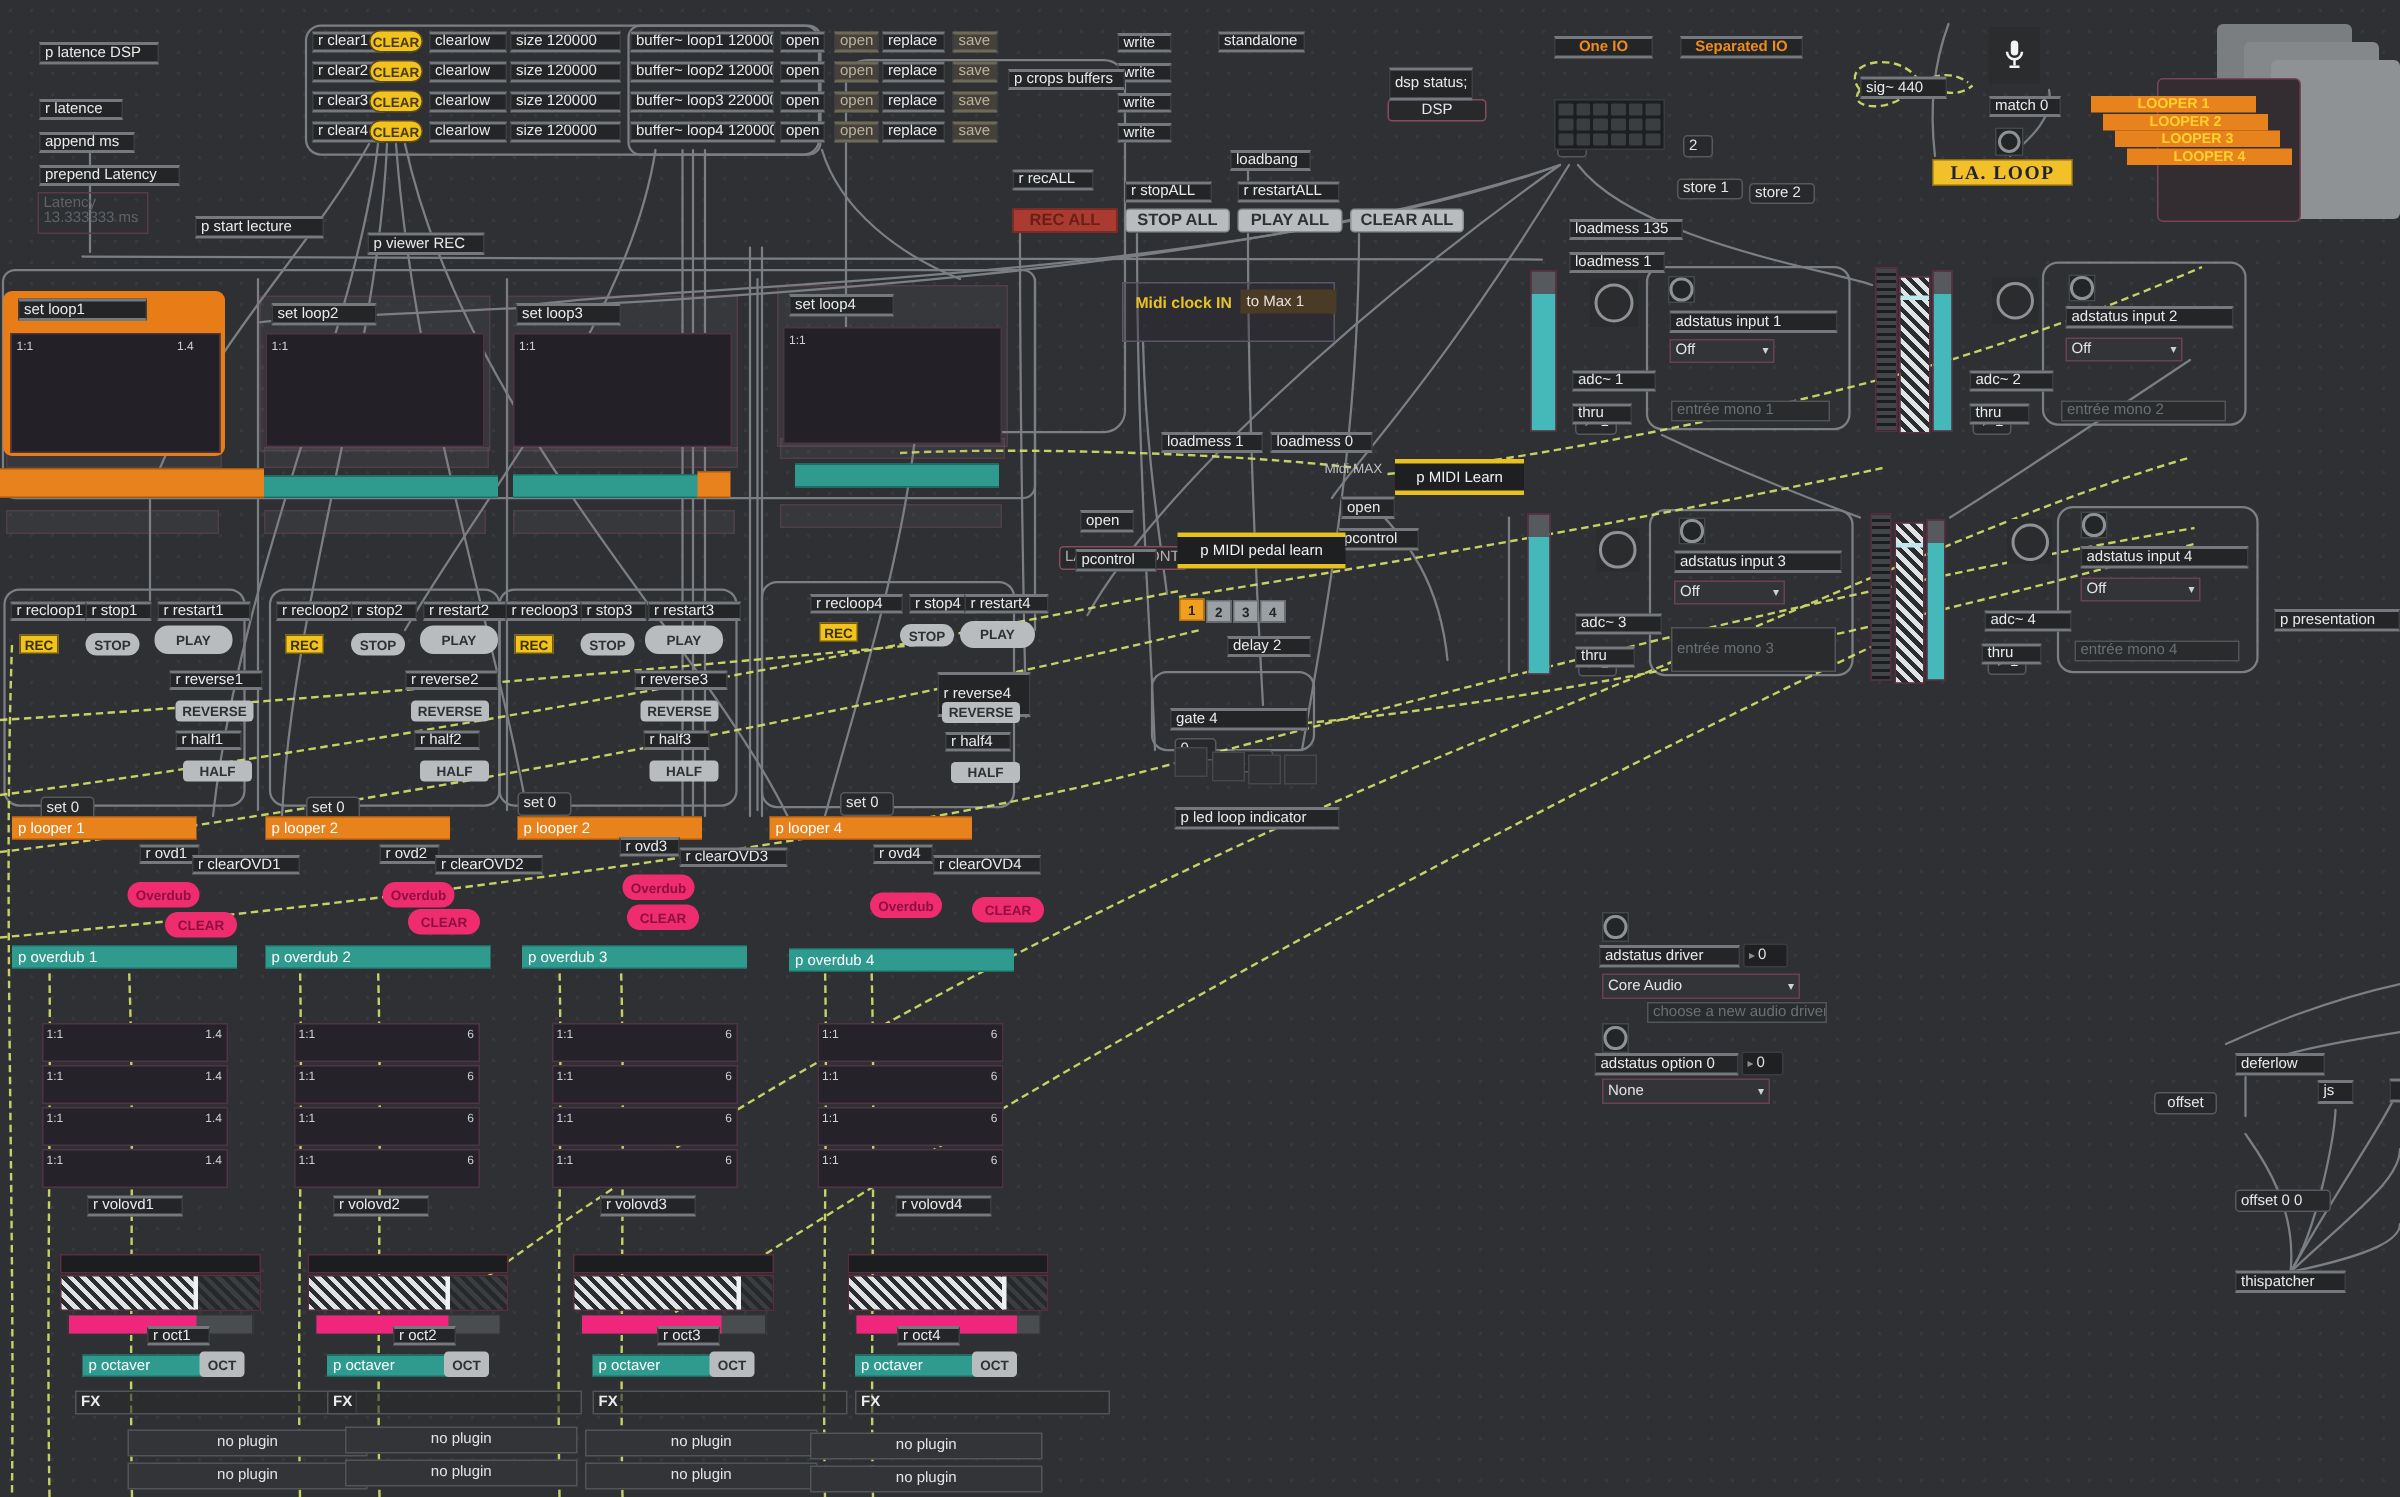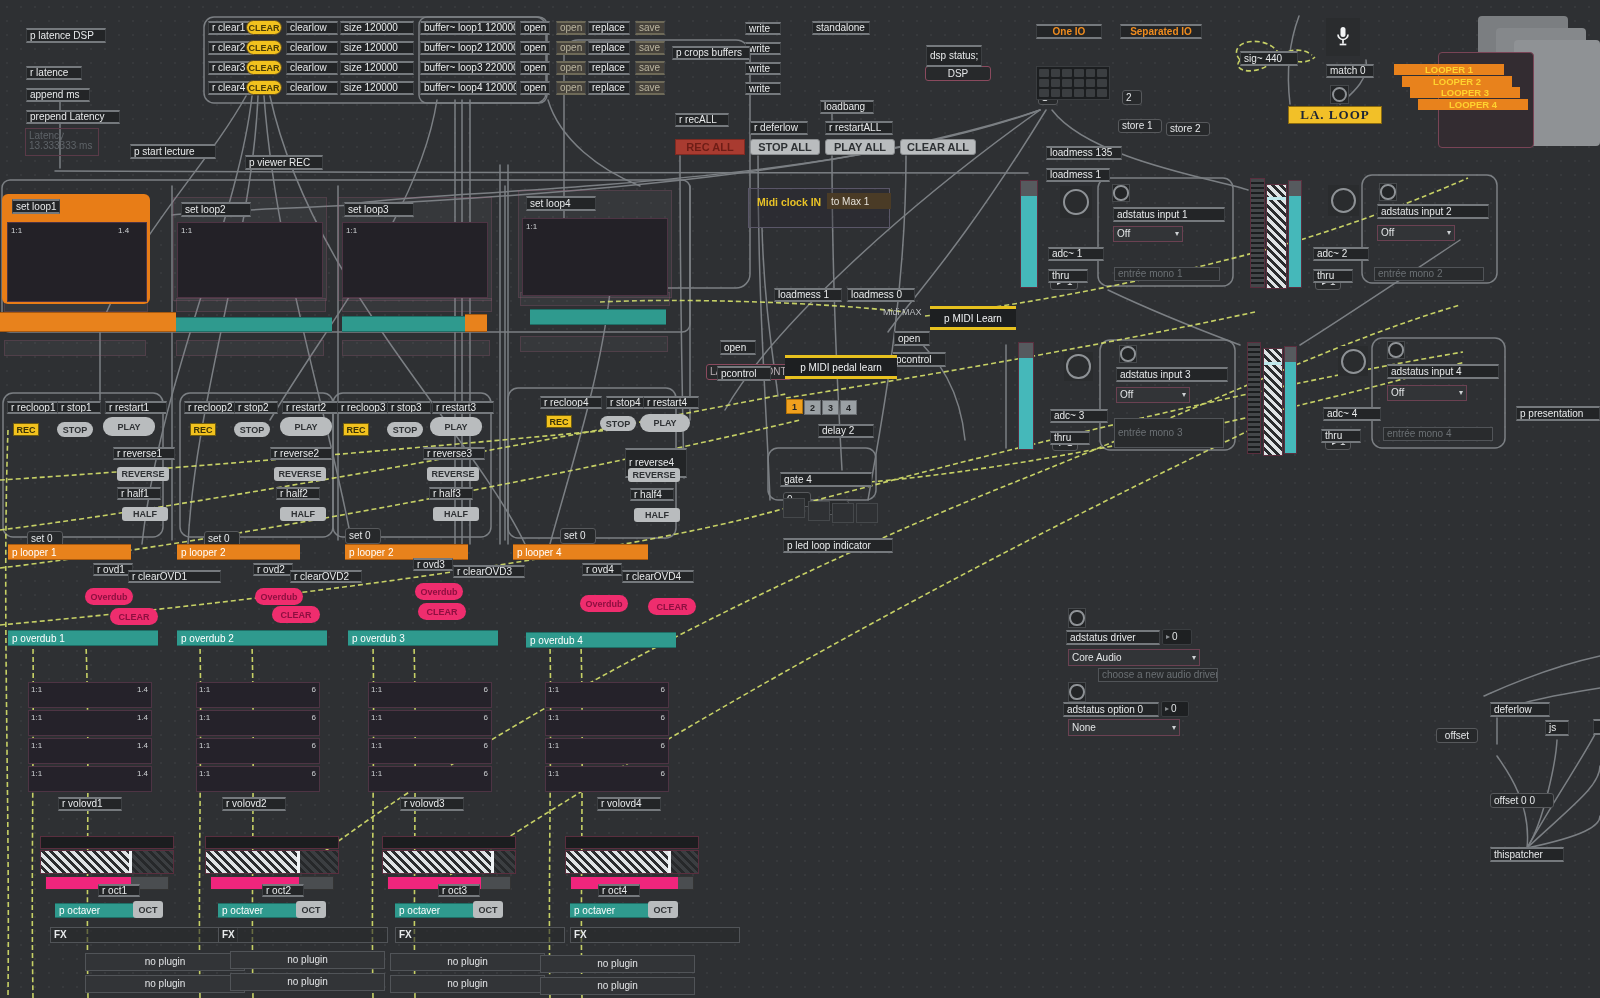--- a/index.html
+++ b/index.html
@@ -225,21 +225,21 @@
   <div class="obj obj-dim" style="left:556px;top:81px;width:30px;height:14px">open</div>
   <div class="obj" style="left:588px;top:81px;width:42px;height:14px">replace</div>
   <div class="obj obj-dim" style="left:635px;top:81px;width:30px;height:14px">save</div>
   <div class="obj" style="left:745px;top:82px;width:36px;height:13px">write</div>
 
   <div class="obj" style="left:672px;top:46px;width:78px;height:14px">p crops buffers</div>
   <div class="obj" style="left:812px;top:21px;width:58px;height:14px">standalone</div>
   <div class="obj" style="left:820px;top:100px;width:54px;height:14px">loadbang</div>
 
   <div class="obj" style="left:675px;top:113px;width:54px;height:14px">r recALL</div>
-  <div class="obj" style="left:750px;top:121px;width:58px;height:14px">r deferlow</div>
+  <div class="obj" style="left:750px;top:121px;width:58px;height:14px">r stopALL</div>
   <div class="obj" style="left:825px;top:121px;width:68px;height:14px">r restartALL</div>
   <div class="btn btn-red" style="left:675px;top:139px;width:70px;height:16px">REC ALL</div>
   <div class="btn btn-g btn-big" style="left:750px;top:139px;width:70px;height:16px">STOP ALL</div>
   <div class="btn btn-g btn-big" style="left:825px;top:139px;width:70px;height:16px">PLAY ALL</div>
   <div class="btn btn-g btn-big" style="left:900px;top:139px;width:76px;height:16px">CLEAR ALL</div>
 
   <div class="mclock" style="left:748px;top:188px;width:140px;height:38px">
     <span class="lab">Midi clock IN</span>
     <span class="val">to Max 1</span>
   </div>
@@ -414,21 +414,21 @@
   <div class="msg" style="left:783px;top:444px;width:28px;height:15px">0</div>
   <div class="msg" style="left:821px;top:452px;width:28px;height:15px">1</div>
   <div class="obj" style="left:780px;top:472px;width:92px;height:15px">gate 4</div>
   <div class="xbtn on" style="left:783px;top:498px;width:20px;height:18px"></div>
   <div class="xbtn" style="left:808px;top:501px;width:20px;height:18px"></div>
   <div class="xbtn" style="left:832px;top:503px;width:20px;height:18px"></div>
   <div class="xbtn" style="left:856px;top:503px;width:20px;height:18px"></div>
   <div class="obj" style="left:783px;top:538px;width:110px;height:15px">p led loop indicator</div>
 
   <div class="gpanel" style="left:2px;top:194px;width:148px;height:110px;background:#e87d17;border-radius:6px"></div>
-  <div class="obj" style="left:12px;top:199px;width:48px;height:15px">set loop1</div>
+  <div class="obj" style="left:12px;top:199px;width:86px;height:15px">set loop1</div>
   <div class="wavebig" style="left:7px;top:222px;width:138px;height:78px"></div>
   <span class="wlab" style="left:11px;top:226px">1:1</span>
   <span class="wlab" style="left:118px;top:226px">1.4</span>
 
   <div class="panel-dim" style="left:173px;top:197px;width:152px;height:102px"></div>
   <div class="obj" style="left:181px;top:202px;width:70px;height:15px">set loop2</div>
   <div class="wavebig" style="left:177px;top:222px;width:144px;height:74px"></div>
   <span class="wlab" style="left:181px;top:226px">1:1</span>
 
   <div class="panel-dim" style="left:338px;top:197px;width:152px;height:102px"></div>
@@ -502,21 +502,21 @@
   <div class="obj" style="left:630px;top:488px;width:44px;height:13px">r half4</div>
   <div class="btn btn-g" style="left:634px;top:508px;width:46px;height:14px">HALF</div>
   <div class="msg" style="left:560px;top:480px;width:36px;height:16px">set 0</div>
 
   <div class="bar-o" style="left:8px;top:544px;width:115px;height:14px">p looper 1</div>
   <div class="bar-o" style="left:177px;top:544px;width:115px;height:14px">p looper 2</div>
   <div class="bar-o" style="left:345px;top:544px;width:115px;height:14px">p looper 2</div>
   <div class="bar-o" style="left:513px;top:544px;width:127px;height:14px">p looper 4</div>
 
   <div class="obj" style="left:93px;top:563px;width:40px;height:13px">r ovd1</div>
-  <div class="obj" style="left:128px;top:570px;width:93px;height:13px">r clearOVD1</div>
+  <div class="obj" style="left:128px;top:570px;width:72px;height:13px">r clearOVD1</div>
   <div class="btn pill-p" style="left:85px;top:588px;width:48px;height:17px">Overdub</div>
   <div class="btn pill-p" style="left:110px;top:608px;width:48px;height:17px">CLEAR</div>
   <div class="bar-t" style="left:8px;top:630px;width:142px;height:14px">p overdub 1</div>
 
   <div class="obj" style="left:253px;top:563px;width:40px;height:13px">r ovd2</div>
   <div class="obj" style="left:290px;top:570px;width:72px;height:13px">r clearOVD2</div>
   <div class="btn pill-p" style="left:255px;top:588px;width:48px;height:17px">Overdub</div>
   <div class="btn pill-p" style="left:272px;top:606px;width:48px;height:17px">CLEAR</div>
   <div class="bar-t" style="left:177px;top:630px;width:142px;height:14px">p overdub 2</div>
 

